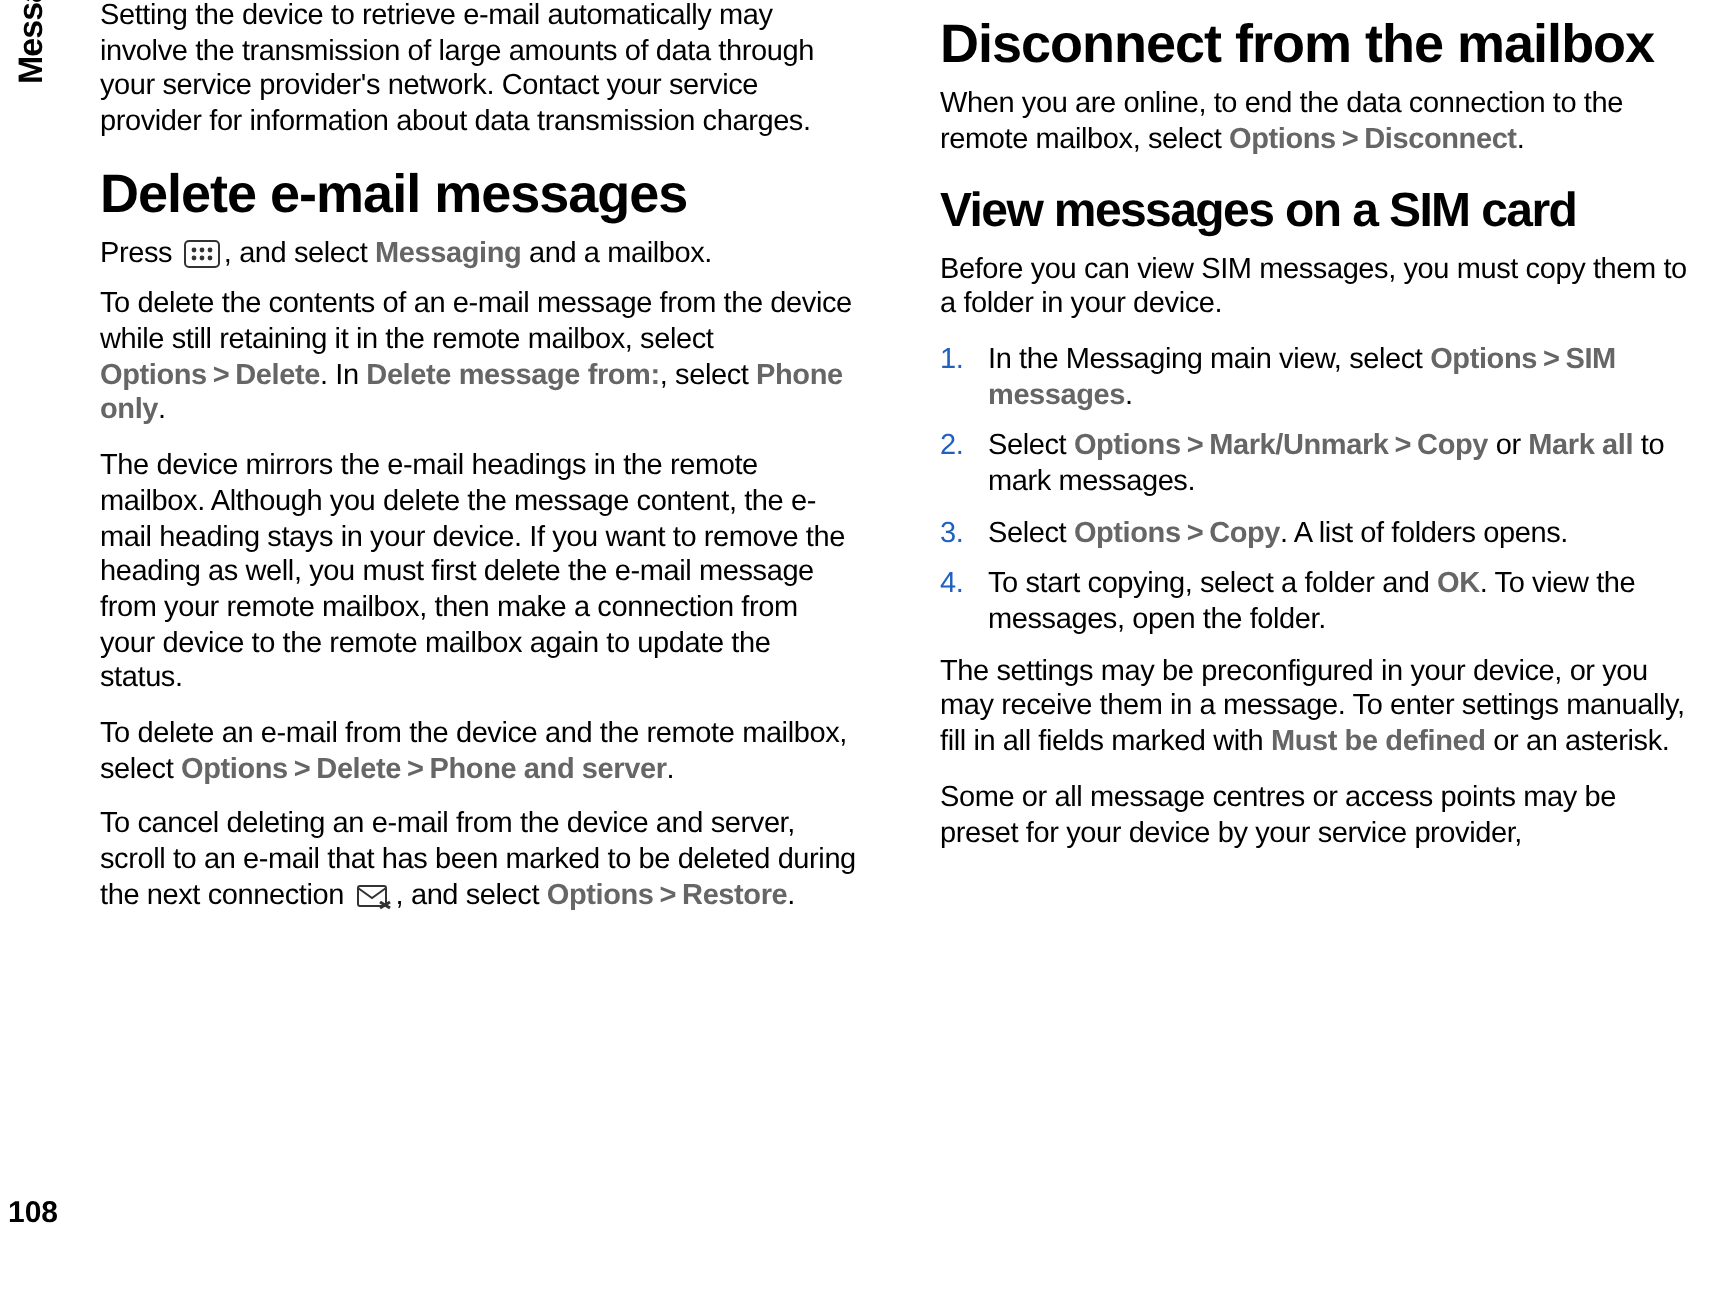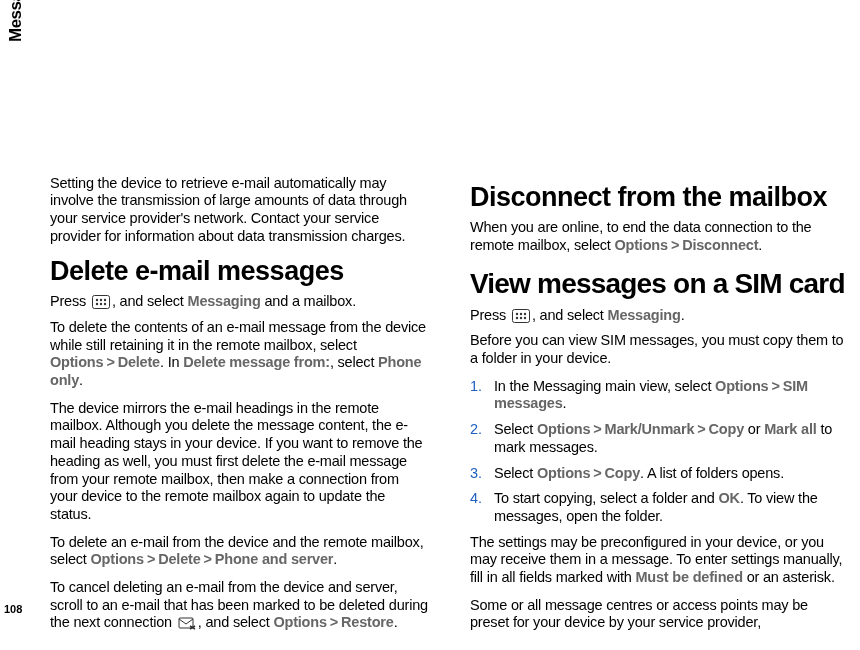--- a/index.html
+++ b/index.html
@@ -34,28 +34,27 @@
       font-weight: bold;
       font-size: 17px;
       white-space: nowrap;
       letter-spacing: -0.5px;
     }
     .page-number {
       position: absolute;
       left: 4px;
       bottom: 35px;
       font-weight: bold;
-      font-size: 11px;
+      font-size: 15px;
     }
     .content-area {
       flex: 1;
       display: flex;
       padding: 0 10px 8px 14px;
       gap: 32px;
-      align-items: flex-end;
     }
     .column {
       flex: 1;
       font-size: 14.5px;
       line-height: 1.22;
       letter-spacing: -0.2px;
     }
     .col-left {
       padding-right: 4px;
     }
@@ -66,21 +65,21 @@
       margin-bottom: 10px;
     }
     h2 {
       font-size: 27px;
       font-weight: bold;
       margin-bottom: 5px;
       margin-top: 6px;
       letter-spacing: -0.5px;
     }
     h2.large {
-      font-size: 28px;
+      font-size: 24px;
       margin-top: 12px;
       margin-bottom: 6px;
       letter-spacing: -0.8px;
     }
     .bold-gray {
       font-weight: bold;
       color: #666;
     }
     .gt {
       font-weight: bold;
@@ -177,31 +176,20 @@
 
     <div class="column col-right">
       <h2>Disconnect from the mailbox</h2>
 
       <p>
         <span>When you are online, to end the data connection to the remote mailbox, select </span><span class="bold-gray">Options</span><span class="gt">&gt;</span><span class="bold-gray">Disconnect</span><span>.</span>
       </p>
 
       <h2 class="large">View messages on a SIM card</h2>
 
-      <p class="press-line">
-        <span>Press </span><span class="icon-key"><svg width="18" height="14" viewBox="0 0 18 14">
-              <rect x="0.5" y="0.5" width="17" height="13" rx="2" fill="none" stroke="#333" stroke-width="1"></rect>
-              <circle cx="5" cy="5" r="1.2" fill="#333"></circle>
-              <circle cx="9" cy="5" r="1.2" fill="#333"></circle>
-              <circle cx="13" cy="5" r="1.2" fill="#333"></circle>
-              <circle cx="5" cy="9" r="1.2" fill="#333"></circle>
-              <circle cx="9" cy="9" r="1.2" fill="#333"></circle>
-              <circle cx="13" cy="9" r="1.2" fill="#333"></circle>
-            </svg></span><span>, and select </span><span class="bold-gray">Messaging</span><span>.</span>
-      </p>
 
       <p>Before you can view SIM messages, you must copy them to a folder in your device.</p>
 
       <ol class="numbered">
         <li>
           <span>In the Messaging main view, select </span><span class="bold-gray">Options</span><span class="gt">&gt;</span><span class="bold-gray">SIM messages</span><span>.</span>
         </li>
         <li>
           <span>Select </span><span class="bold-gray">Options</span><span class="gt">&gt;</span><span class="bold-gray">Mark/Unmark</span><span class="gt">&gt;</span><span class="bold-gray">Copy</span><span> or </span><span class="bold-gray">Mark all</span><span> to mark messages.</span>
         </li>

